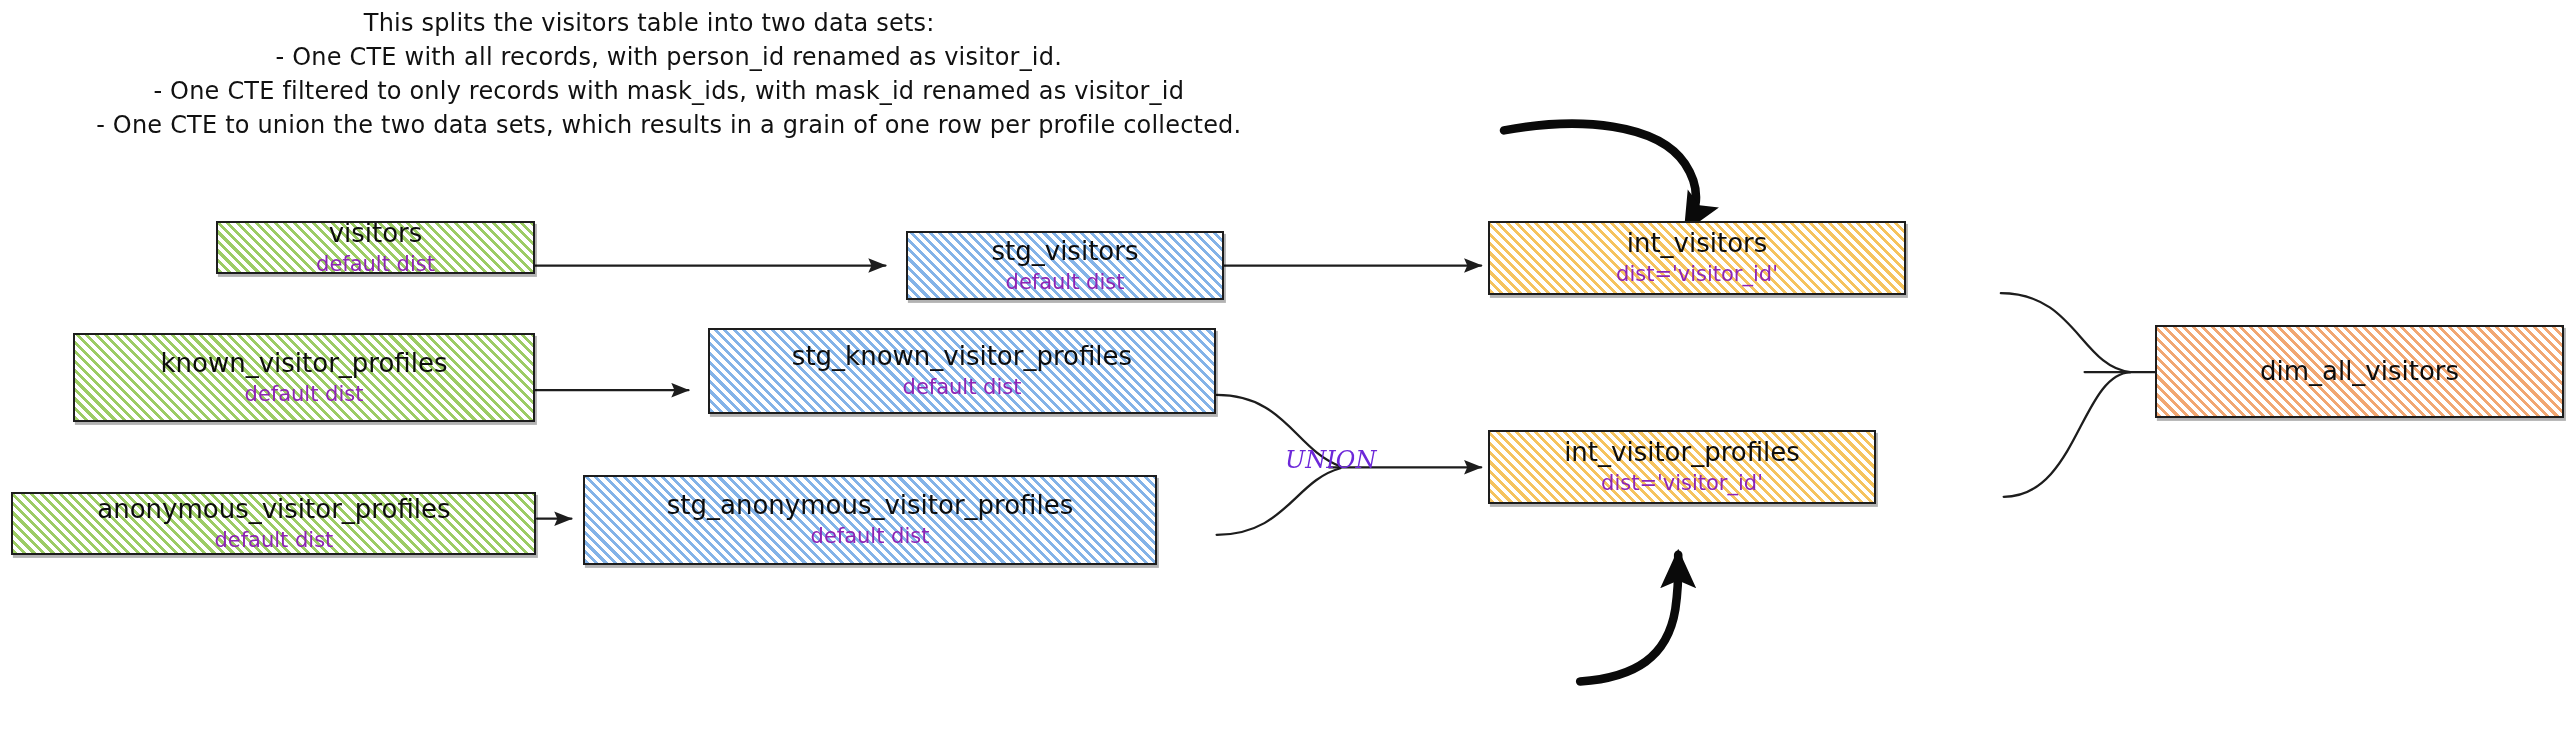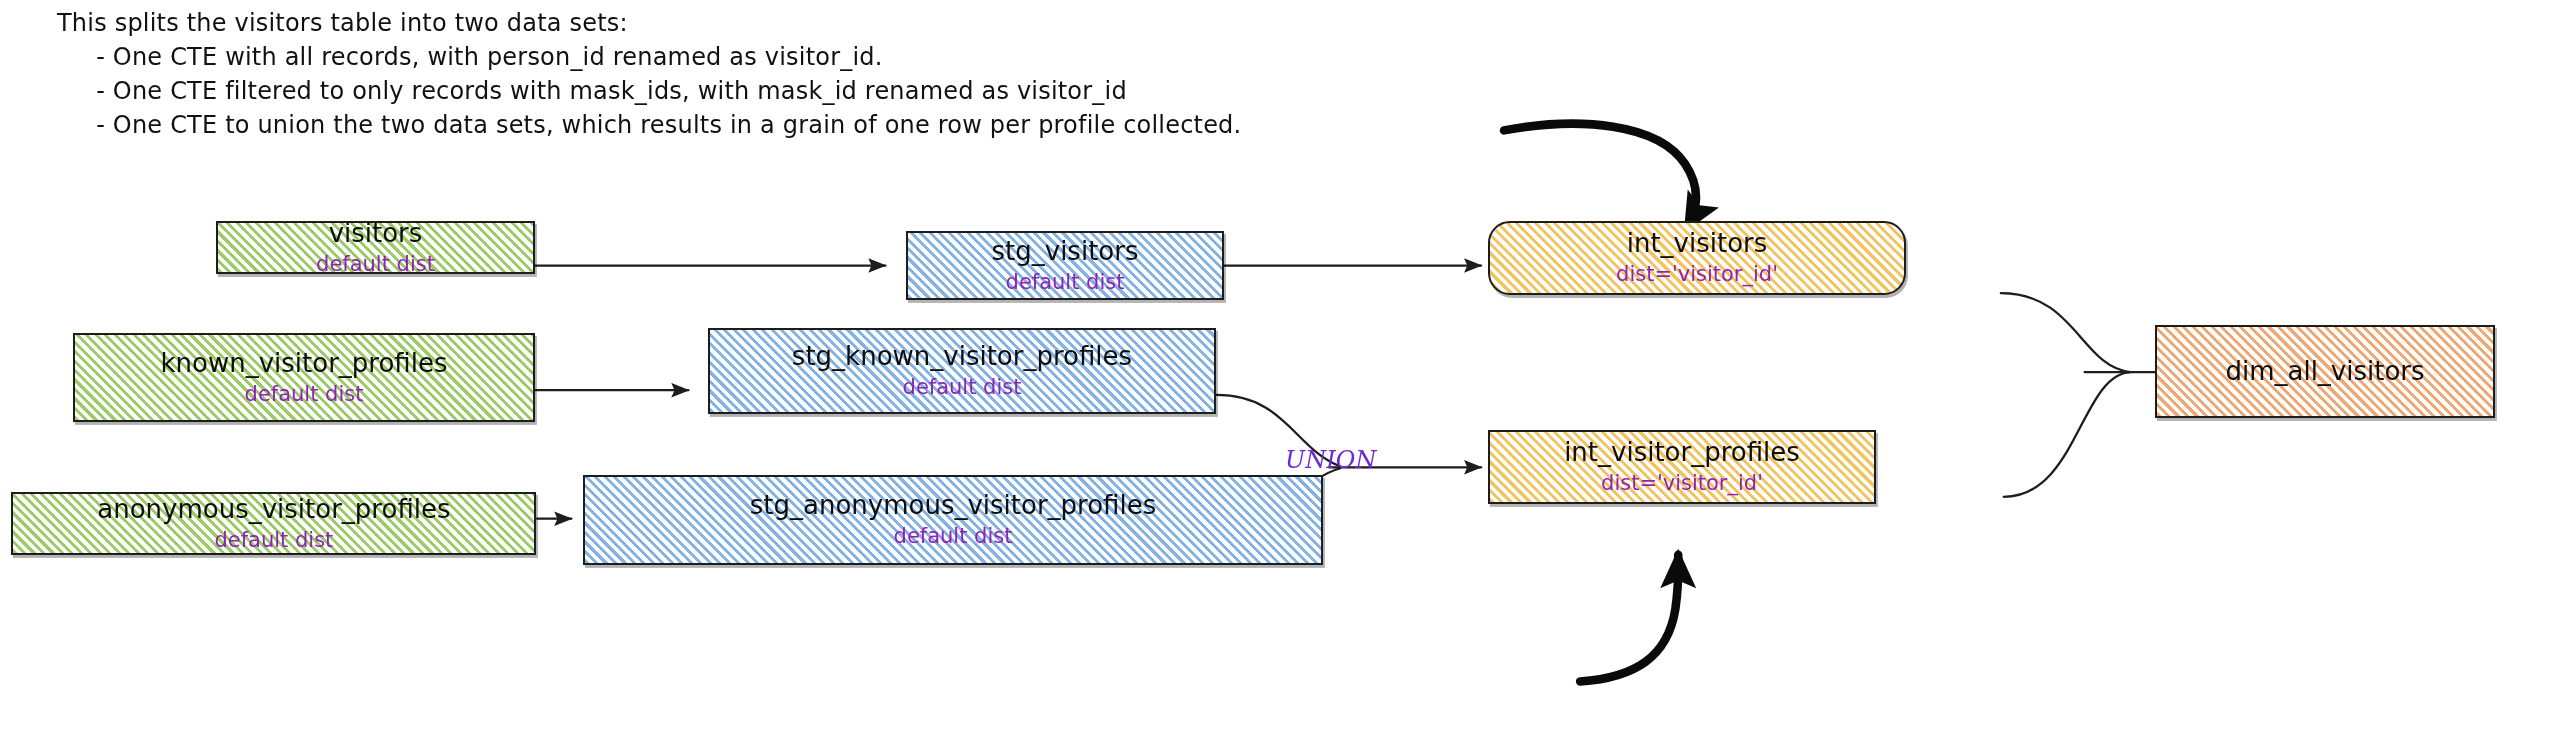--- a/index.html
+++ b/index.html
@@ -21,20 +21,21 @@
 
   
   .note {
     position: absolute;
     color: #111111;
     font-family: "DejaVu Sans", sans-serif;
     font-size: 24px;
     line-height: 34px;
     white-space: pre;
     letter-spacing: 0.2px;
+    text-align: center;
   }
   #top-note {
     left: 57px;
     top: 5.7px;
   }
   #bottom-note {
     left: 938px;
     top: 632px;
     line-height: 32px;
     font-size: 23px;
@@ -193,35 +194,35 @@
   <div class="node fill-blue" style="left:906px; top:231px; width:318px; height:69px;">
     <span class="title">stg_visitors</span>
     <span class="sub">default dist</span>
   </div>
 
   <div class="node fill-blue" style="left:708px; top:328px; width:508px; height:86px;">
     <span class="title">stg_known_visitor_profiles</span>
     <span class="sub">default dist</span>
   </div>
 
-  <div class="node fill-blue" style="left:583px; top:475px; width:740px; height:90px;">
+  <div class="node fill-blue" style="left:583px; top:475px; width:574px; height:90px;">
     <span class="title">stg_anonymous_visitor_profiles</span>
     <span class="sub">default dist</span>
   </div>
 
-  <div class="node fill-yellow" style="left:1488px; top:221px; width:418px; height:74px;border-radius:22px;">
+  <div class="node fill-yellow" style="left:1488px; top:221px; width:418px; height:74px;">
     <span class="title">int_visitors</span>
     <span class="sub">dist='visitor_id'</span>
   </div>
 
   <div class="node fill-yellow" style="left:1488px; top:430px; width:388px; height:74px;text-align:right;">
     <span class="title">int_visitor_profiles</span>
     <span class="sub">dist='visitor_id'</span>
   </div>
 
-  <div class="node fill-orange" style="left:2155px; top:325px; width:340px; height:93px;">
+  <div class="node fill-orange" style="left:2155px; top:325px; width:409px; height:93px;">
     <span class="title">dim_all_visitors</span>
   </div>
 
   <div class="edge-label" style="left:1285px; top:446px;">UNION</div>
 
 </div>
 
 
 </body></html>

